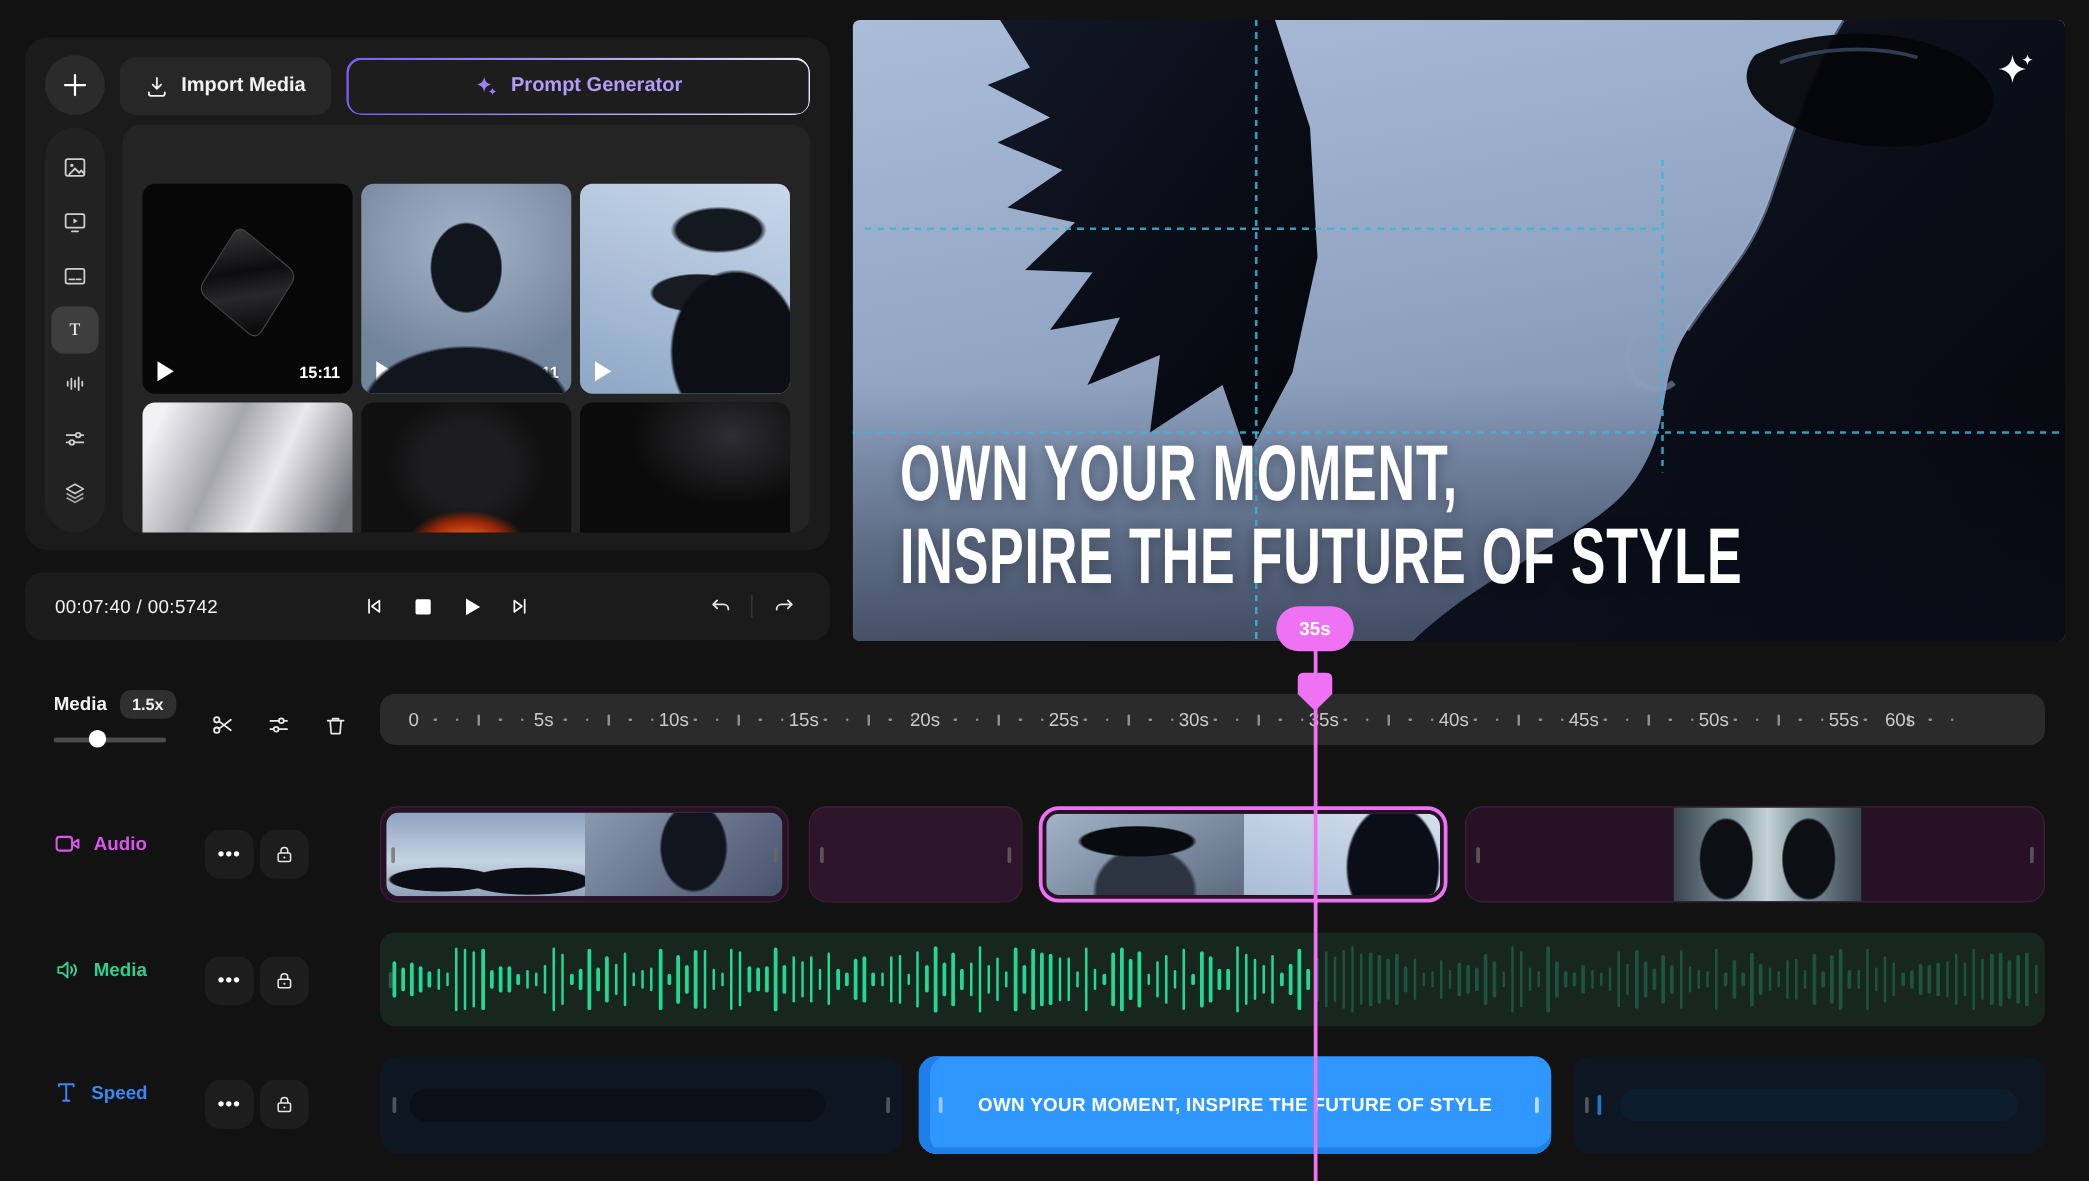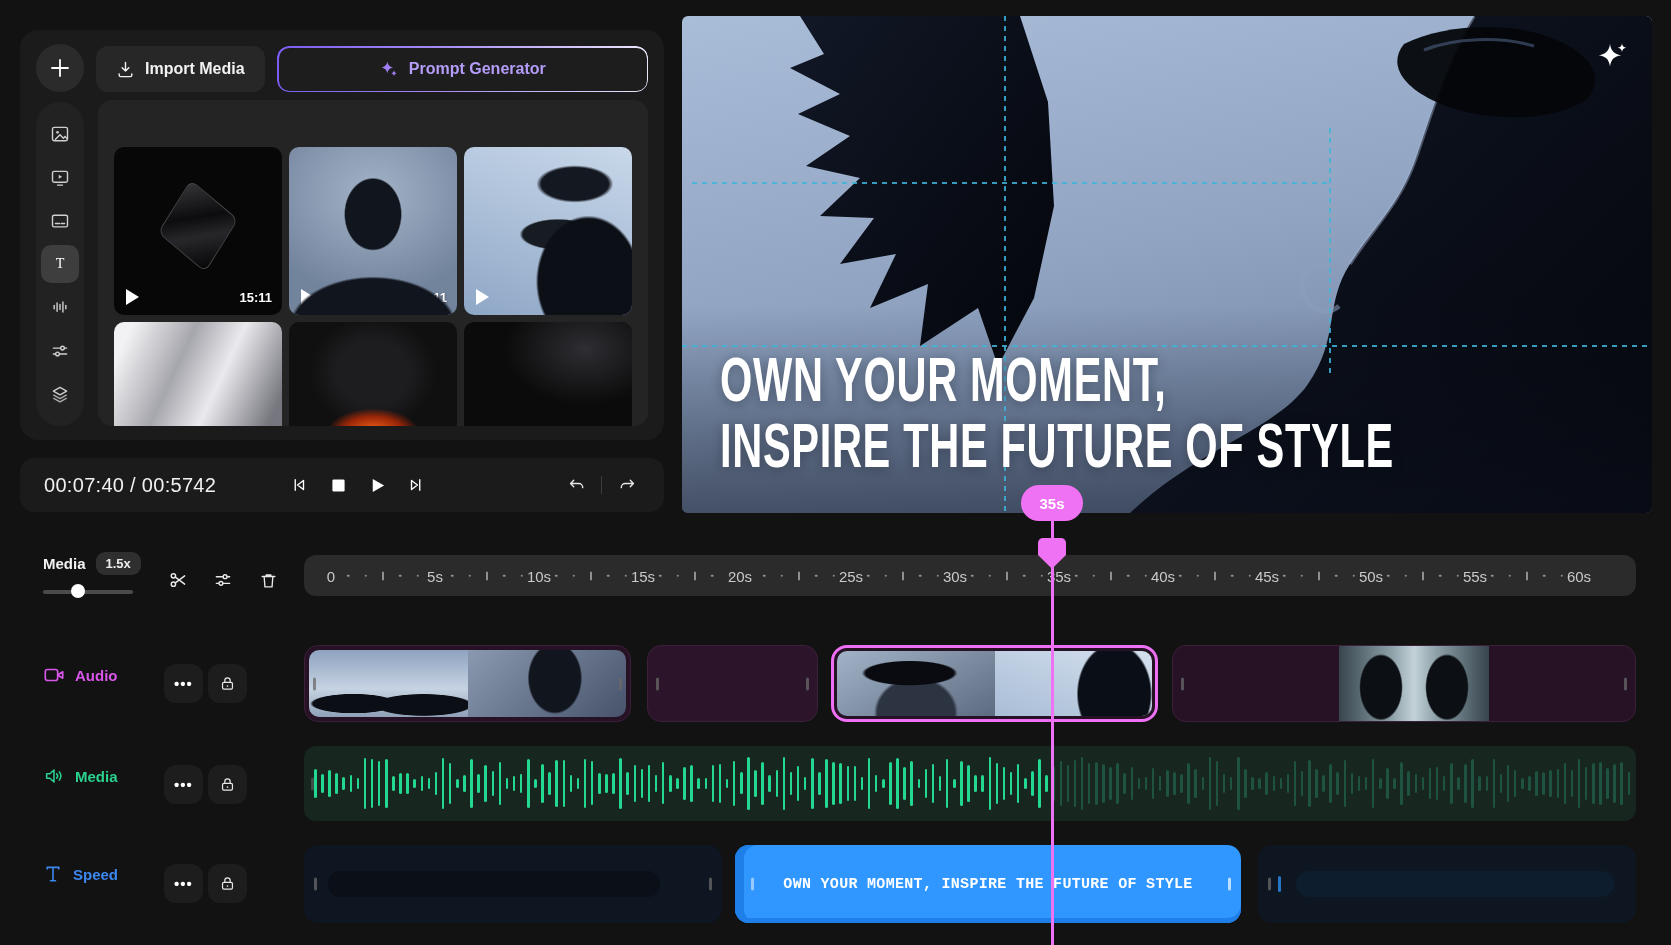--- a/index.html
+++ b/index.html
@@ -45,21 +45,21 @@
   .t4 { background:linear-gradient(115deg,#f2f2f4 8%,#a6a6ad 34%,#eaeaee 54%,#76767e 82%); }
   .t5 { background:#101010; }
   .t5::after { content:""; position:absolute; inset:0;
     background:radial-gradient(64px 34px at 50% 66%, #ff6a1a 0%, #992608 48%, transparent 72%),
                radial-gradient(90px 80px at 50% 30%, #1d1d20 40%, transparent 70%); }
   .t6 { background:#0b0b0b; }
   .t6::after { content:""; position:absolute; inset:0; background:radial-gradient(130px 90px at 72% 16%, #2e2e33 0%, transparent 62%); }
 
   
   #transport { left:20px; top:458px; width:644px; height:54px; border-radius:14px; display:flex; align-items:center; }
-  .timecode { position:absolute; left:24px; font-size:20px; color:#f0f0f0; letter-spacing:.3px; }
+  .timecode { position:absolute; left:24px; font-size:15px; color:#f0f0f0; letter-spacing:.3px; }
   .tc-group { position:absolute; left:268px; display:flex; gap:17px; align-items:center; color:#fff; }
   .tc-btn { width:22px; height:22px; display:flex; align-items:center; justify-content:center; cursor:pointer; }
   .hist-group { position:absolute; right:26px; display:flex; gap:14px; align-items:center; color:#e6e6e6; }
   .hist-divider { width:1px; height:18px; background:#3c3c3c; }
 
   
   #preview { position:absolute; left:682px; top:16px; width:970px; height:497px; border-radius:6px; overflow:hidden; background:#05070c; }
   #preview svg.bgfig { position:absolute; inset:0; }
   .guide { position:absolute; opacity:.85; }
   .guide.v { width:2px; background:repeating-linear-gradient(to bottom,#3eb5da 0 5px,transparent 5px 10px); }
@@ -115,21 +115,21 @@
   .m4photo { position:absolute; left:166px; top:0; width:150px; height:100%;
     background:radial-gradient(34px 52px at 28% 55%, #0c1014 60%, transparent 64%),
                radial-gradient(34px 52px at 72% 55%, #0c1014 60%, transparent 64%),
                linear-gradient(90deg,#37454d,#8da0a8 35%,#c3d2d8 50%,#8da0a8 65%,#37454d); }
 
   
   #audio-block { position:absolute; left:304px; top:746px; width:1332px; height:75px; background:#17261f; border-radius:12px; overflow:hidden; cursor:pointer; }
   .wbar { position:absolute; width:2.5px; border-radius:2px; }
 
   
-  .tclip { height:78px; top:845px; background:#0e1621;font-family:Liberation Mono, monospace; }
+  .tclip { height:78px; top:845px; background:#0e1621; }
   .tclip .pillrow { position:absolute; top:50%; transform:translateY(-50%); height:26px; border-radius:13px; background:#0a0f18; }
   .tclip.blue { background:var(--accent-text-bright); box-shadow:inset 0 -5px 0 #1e7fe8, inset 9px 0 0 #1e7fe8; display:flex; align-items:center; justify-content:center; }
   .tclip.blue .cliptext { font-size:15px; font-weight:600; color:#fff; letter-spacing:.3px; }
   .bluepill { background:#0d1d2e !important; }
 
   svg { display:block; }
 </style>
 </head>
 <body>
 
@@ -411,21 +411,21 @@
       <i class="tick dot" style="left: 1101.67px;"></i>
       <i class="tick tall" style="left: 1119px;"></i>
       <i class="tick dot" style="left: 1136.33px;"></i>
       <i class="tick dot" style="left: 1153.67px;"></i>
       <span class="ruler-label" style="left: 1171px;">55s</span>
       <i class="tick dot" style="left: 1188.33px;"></i>
       <i class="tick dot" style="left: 1205.67px;"></i>
       <i class="tick tall" style="left: 1223px;"></i>
       <i class="tick dot" style="left: 1240.33px;"></i>
       <i class="tick dot" style="left: 1257.67px;"></i>
-      <span class="ruler-label" style="left: 1275px; text-align: right;">60s</span>
+      <span class="ruler-label" style="left: 1216px; text-align: right;">60s</span>
     </div>
 
   <div class="track-label" style="top:664px; color:var(--accent-media);">
     <svg width="22" height="22" viewBox="0 0 24 24">
         <rect x="2.5" y="6" width="13.5" height="12" rx="2.5" stroke="currentColor" stroke-width="1.8" fill="none"></rect>
         <path d="M16 12l5.5-3.5v7L16 12z" stroke="currentColor" stroke-width="1.8" fill="none" stroke-linejoin="round"></path>
       </svg>
     <span>Audio</span>
   </div>
   <div class="track-btn" style="left:164px; top:664px;">

